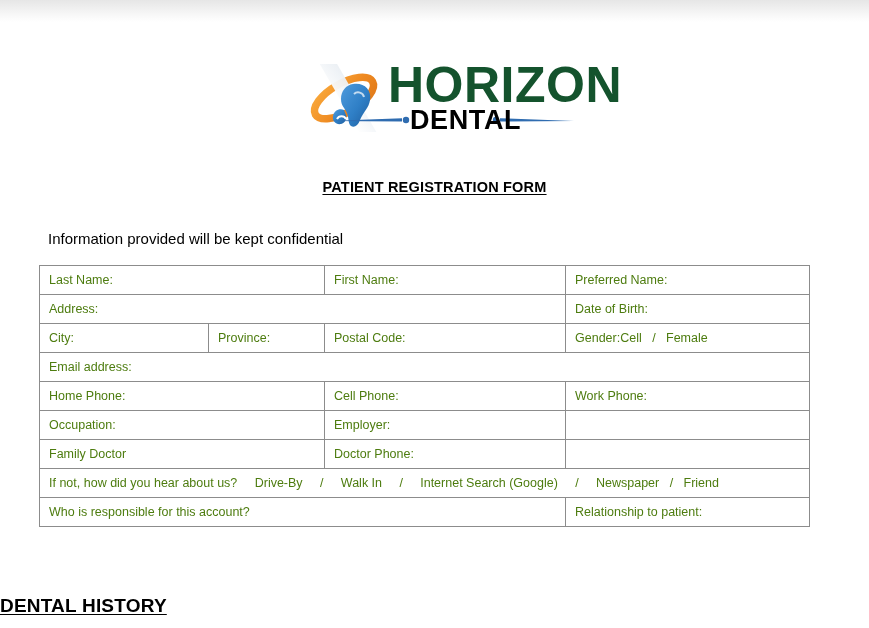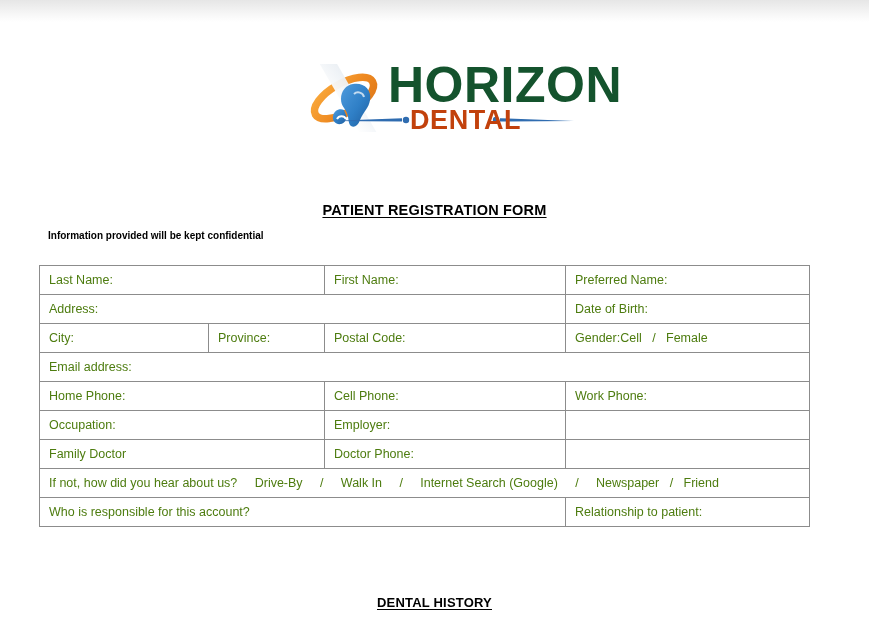--- a/index.html
+++ b/index.html
@@ -73,54 +73,53 @@
     width: 250px;
     height: 28px;
   }
   #dental-word {
     position: absolute;
     left: 84px;
     top: 0px;
     font-size: 27px;
     font-weight: bold;
     letter-spacing: 0.6px;
-    color: #c2410c;
+    color: #000000;
     line-height: 28px;
     white-space: nowrap;
   }
 
   
   #form-title {
     position: absolute;
     left: 0px;
-    top: 202px;
+    top: 179px;
     width: 869px;
     text-align: center;
     font-size: 14.5px;
     font-weight: bold;
     letter-spacing: 0.2px;
   }
   #form-title span {
     text-decoration: underline;
     text-underline-offset: 2px;
   }
   #confidential-note {
     position: absolute;
     left: 48px;
     top: 230px;
-    font-size: 10px;
-    font-weight: bold;
+    font-size: 15px;
+    font-weight: normal;
   }
   #dental-history-title {
     position: absolute;
     left: 0px;
     top: 595px;
     width: 869px;
-    text-align: center;
-    font-size: 13px;
+    font-size: 19px;
     font-weight: bold;
     letter-spacing: 0.2px;
   }
   #dental-history-title span {
     text-decoration: underline;
     text-underline-offset: 2px;
   }
 
   
   #reg-table {

